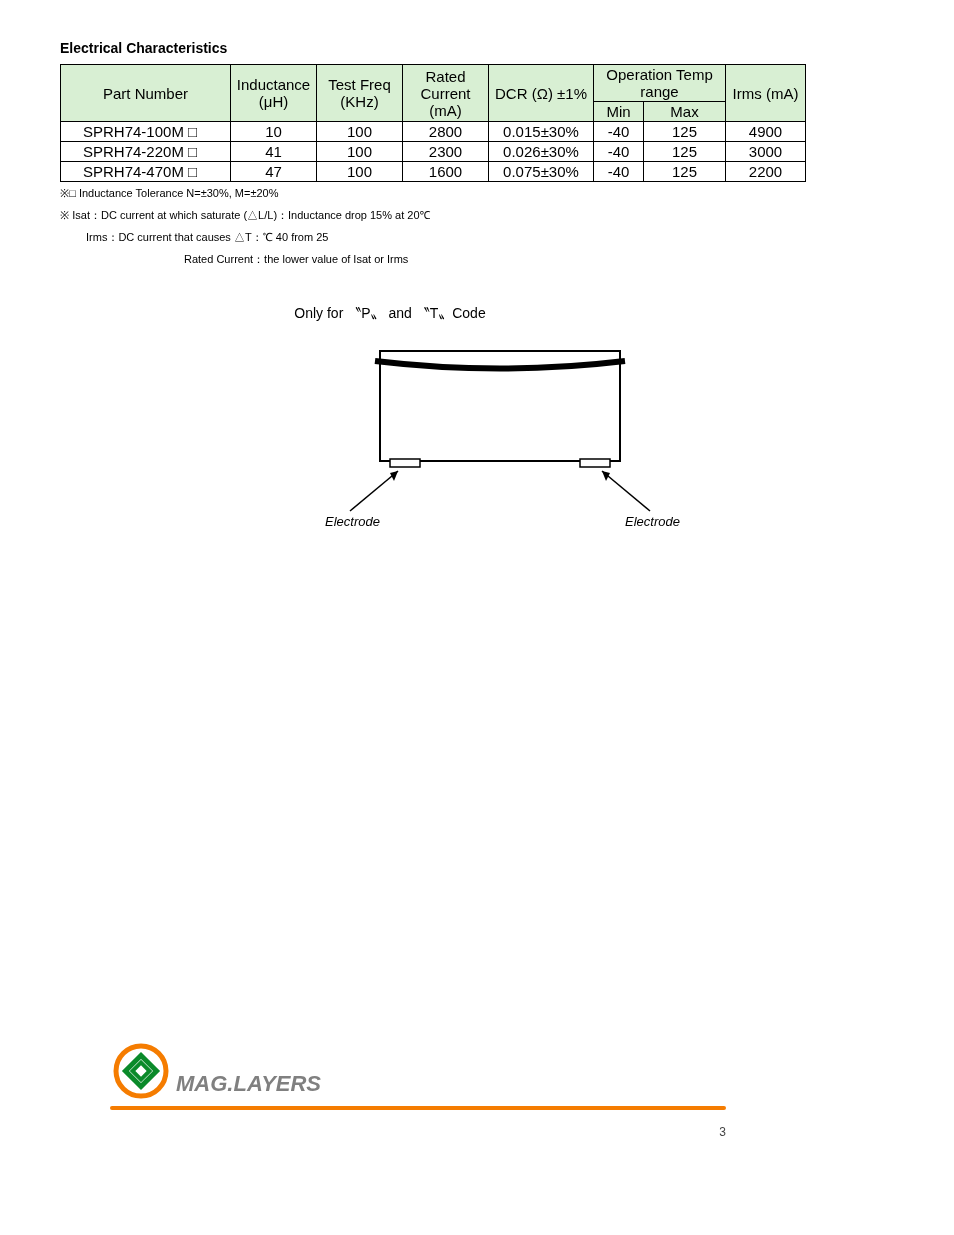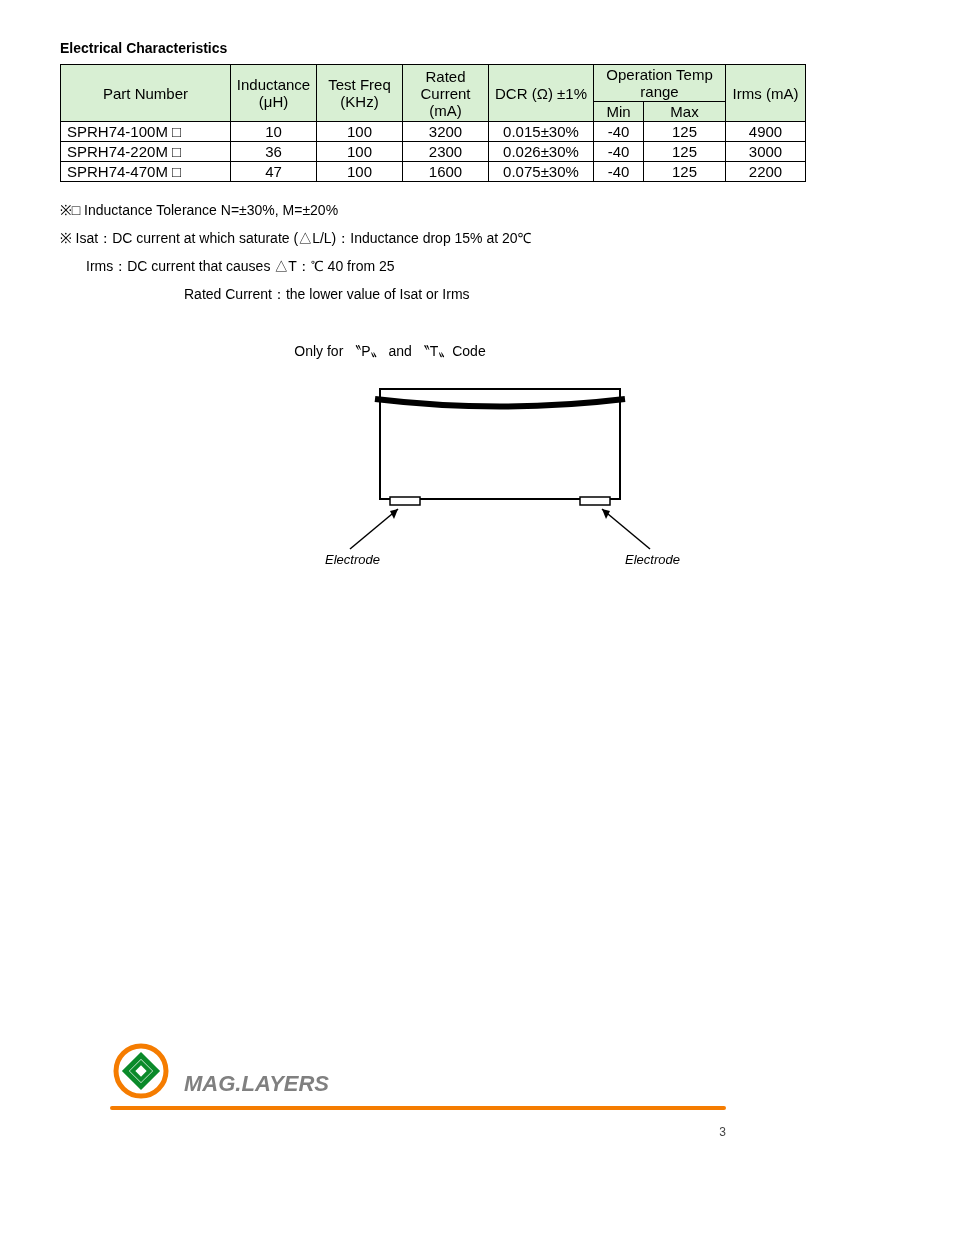--- a/index.html
+++ b/index.html
@@ -1,30 +1,30 @@
 <!DOCTYPE html>
 <html><head>
 <meta charset="utf-8">
 <style>
   html,body{margin:0;padding:0;background:#fff;color:#000;font-family:Arial,Helvetica,sans-serif;font-size:13px;}
   .page{width:780px;min-height:1235px;position:relative;box-sizing:border-box;padding:40px 0 0 0;}
   .content{padding:0 60px;}
   .section-title{font-weight:bold;font-size:14px;margin-bottom:8px;}
-  .notes{margin-top:14px;line-height:2.0;font-size:14px;}
+  .notes{line-height:2.0;font-size:11px;}
   .notes .row{display:flex;flex-wrap:wrap;align-items:center;}
   .indent1{margin-left:26px;}
   .indent2{margin-left:124px;}
   table.spec{border-collapse:collapse;width:100%;table-layout:fixed;font-size:15px;text-align:center;}
   table.spec th,table.spec td{border:1.5px solid #000;padding:1px 2px;vertical-align:middle;}
   table.spec th{background:#d8efd3;font-weight:normal;}
-  table.spec .col-part{width:160px;text-align:left;padding-left:6px;}
+  table.spec .col-part{width:160px;text-align:left;padding-left:22px;}
   .diagram-wrap{margin-top:35px;}
   .diagram-title{text-align:center;font-size:14px;margin-bottom:8px;}
   .footer-logo{position:absolute;left:110px;bottom:130px;}
-  .footer-text{position:absolute;left:184px;bottom:138px;font-size:22px;font-style:italic;font-weight:bold;color:#808080;}
+  .footer-text{position:absolute;left:176px;bottom:138px;font-size:22px;font-style:italic;font-weight:bold;color:#808080;}
   .footer-line{position:absolute;left:110px;right:54px;bottom:125px;height:4px;background:#f57c00;border-radius:2px;}
   .page-num{position:absolute;left:0;right:54px;bottom:96px;text-align:right;font-size:12px;color:#444;}
 </style>
 </head>
 <body>
 
 <div class="page">
   <div class="content">
 
     <div class="section-title">Electrical Characteristics</div>
@@ -51,29 +51,29 @@
         <th rowspan="2">Irms (mA)</th>
       </tr>
       <tr>
         <th>Min</th>
         <th>Max</th>
       </tr>
       <tr>
         <td class="col-part">SPRH74-100M □</td>
         <td>10</td>
         <td>100</td>
-        <td>3200</td>
+        <td>2800</td>
         <td>0.015±30%</td>
         <td>-40</td>
         <td>125</td>
         <td>4900</td>
       </tr>
       <tr>
         <td class="col-part">SPRH74-220M □</td>
-        <td>36</td>
+        <td>41</td>
         <td>100</td>
         <td>2300</td>
         <td>0.026±30%</td>
         <td>-40</td>
         <td>125</td>
         <td>3000</td>
       </tr>
       <tr>
         <td class="col-part">SPRH74-470M □</td>
         <td>47</td>

